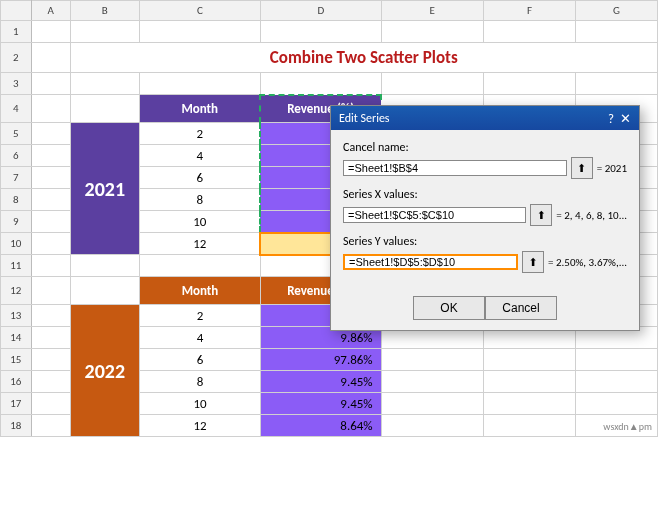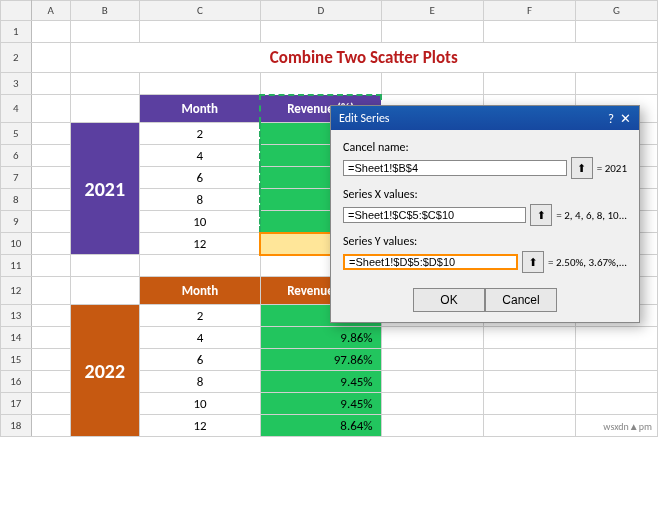--- a/index.html
+++ b/index.html
@@ -97,21 +97,21 @@
 
     .dialog-value-text {
       font-size: 11px;
       color: #000;
       white-space: nowrap;
     }
 
     .dialog-buttons {
       display: flex;
       justify-content: center;
-      margin-top: 15px;
+      margin-top: 23px;
     }
 
     .dialog-btn {
       width: 72px;
       height: 24px;
       border: 1px solid #888;
       background: #e8e8e8;
       cursor: pointer;
       font-size: 12px;
       display: flex;
@@ -158,21 +158,21 @@
       background: #f2f2f2;
       text-align: center;
       font-size: 11px;
       color: #444;
       padding: 0;
       height: 20px;
     }
 
     .empty-cell { background: #fff; }
     .white-cell { background: #fff; text-align: center; }
-    .white-cell-right { background: #22c55e; text-align: right; padding-right: 8px; }
+    .white-cell-right { background: #8b5cf6; text-align: right; padding-right: 8px; }
   </style>
 </head>
 <body>
 
 <div class="spreadsheet-wrapper" style="position:relative;">
 
   <table style="border-collapse:collapse; width:658px;">
     <colgroup>
       <col style="width:30px">
       <col style="width:38px">

